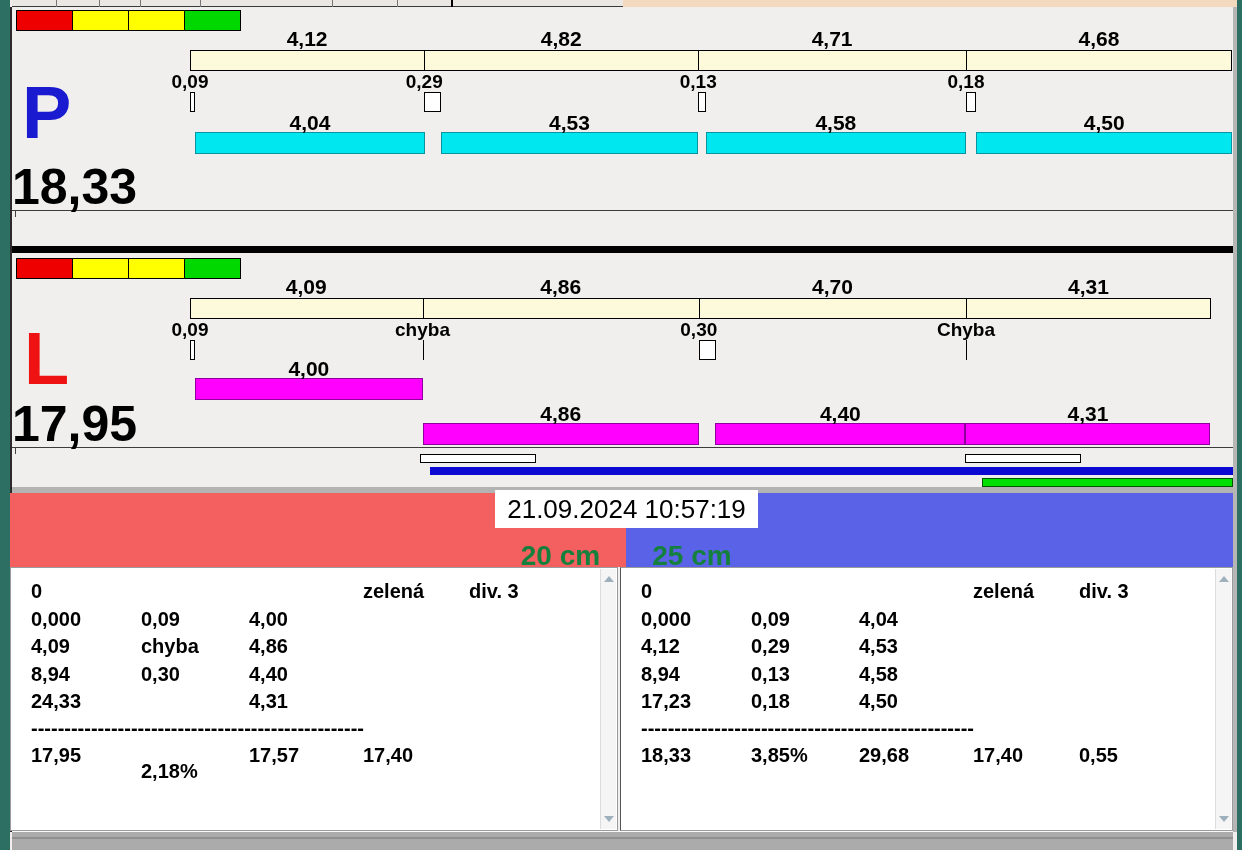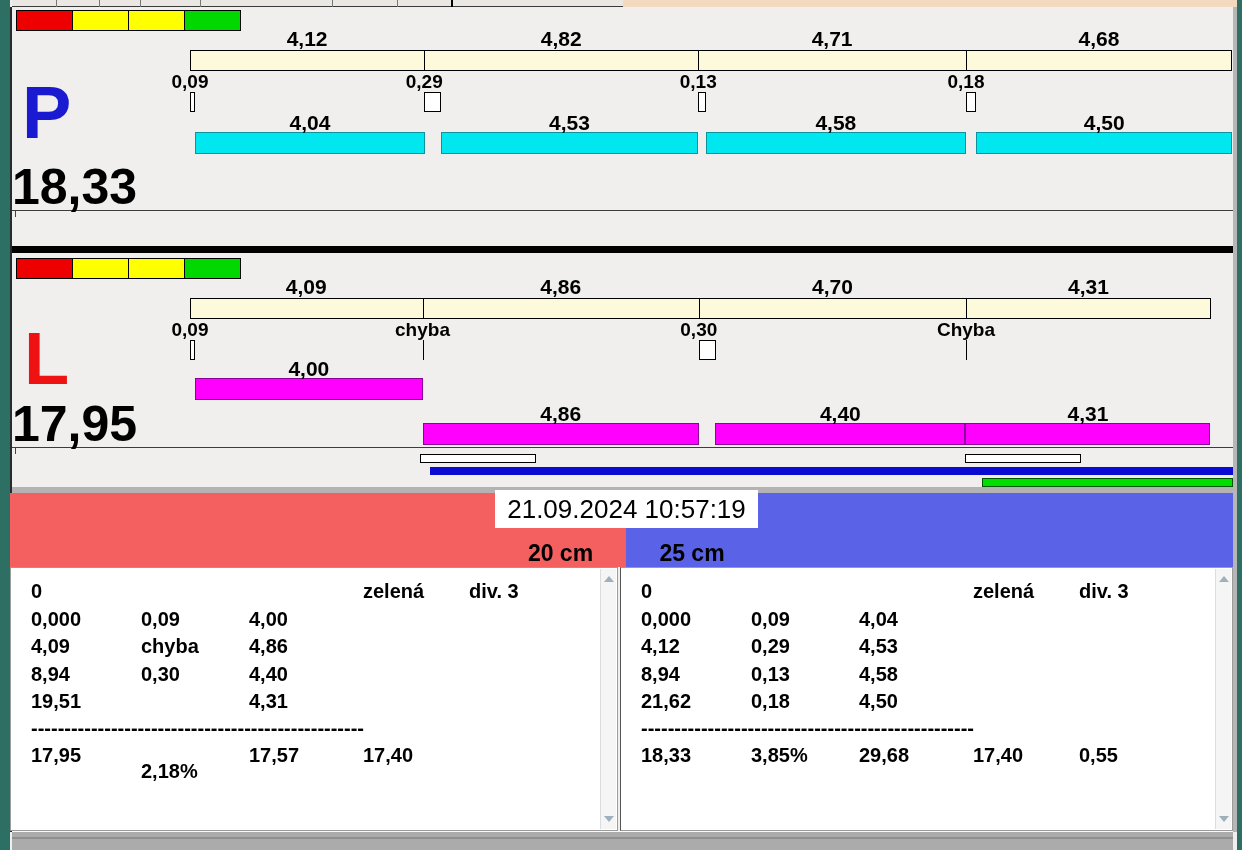--- a/index.html
+++ b/index.html
@@ -13,21 +13,21 @@
   .frame{background:#2d6f63;}
   .hline{position:absolute;height:1px;background:#3c3c3c;}
   .panel{position:absolute;background:#ffffff;border:1px solid #9b9b9b;box-sizing:border-box;}
   .sbar{position:absolute;top:1px;right:1px;width:15px;bottom:1px;background:#f5f5f5;border-left:1px solid #dcdcdc;}
   .arr-up{position:absolute;left:3px;top:7px;width:0;height:0;
           border-left:5px solid transparent;border-right:5px solid transparent;border-bottom:6px solid #9fb0bd;}
   .arr-dn{position:absolute;left:3px;bottom:7px;width:0;height:0;
           border-left:5px solid transparent;border-right:5px solid transparent;border-top:6px solid #9fb0bd;}
   .hdr-title{position:absolute;font-weight:bold;font-size:25px;text-align:center;color:#000;}
   .hdr-dogs{position:absolute;font-weight:bold;font-size:18px;text-align:center;color:#fff;}
-  .hdr-height{position:absolute;font-weight:bold;font-size:23px;text-align:center;color:#000000;}
+  .hdr-height{position:absolute;font-weight:bold;font-size:28px;text-align:center;color:#15803d;}
   .clock{position:absolute;background:#fff;font-size:26px;font-weight:normal;
          text-align:center;color:#000;}
   .tick{position:absolute;width:1px;background:#777;top:0;height:7px;}
 </style>
 </head>
 <body>
 
 <div class="screen" id="screen">
 
   <div class="abs" style="left:12px;top:0;width:611px;height:7px;background:#ebe8e3;border-bottom:1px solid #3a3a3a;">
@@ -74,21 +74,21 @@
       <div class="cell" style="left: 458px; top: 12px;">div. 3</div>
       <div class="cell" style="left: 20px; top: 39.5px;">0,000</div>
       <div class="cell" style="left: 130px; top: 39.5px;">0,09</div>
       <div class="cell" style="left: 238px; top: 39.5px;">4,00</div>
       <div class="cell" style="left: 20px; top: 67px;">4,09</div>
       <div class="cell" style="left: 130px; top: 67px;">chyba</div>
       <div class="cell" style="left: 238px; top: 67px;">4,86</div>
       <div class="cell" style="left: 20px; top: 94.5px;">8,94</div>
       <div class="cell" style="left: 130px; top: 94.5px;">0,30</div>
       <div class="cell" style="left: 238px; top: 94.5px;">4,40</div>
-      <div class="cell" style="left: 20px; top: 122px;">19,51</div>
+      <div class="cell" style="left: 20px; top: 122px;">24,33</div>
       <div class="cell" style="left: 238px; top: 122px;">4,31</div>
       <div class="cell" style="left: 20px; top: 149px; width: 370px; overflow: hidden; white-space: nowrap;">--------------------------------------------------</div>
       <div class="cell" style="left: 20px; top: 176px;">17,95</div>
       <div class="cell" style="left: 130px; top: 192px;">2,18%</div>
       <div class="cell" style="left: 238px; top: 176px;">17,57</div>
       <div class="cell" style="left: 352px; top: 176px;">17,40</div>
     </div>
   <div class="panel" id="panel1" style="left:620px;top:567px;width:613px;height:264px;border-left:1px solid #555;">
     <div class="sbar">
       <div class="arr-up"></div>
@@ -99,21 +99,21 @@
       <div class="cell" style="left: 458px; top: 12px;">div. 3</div>
       <div class="cell" style="left: 20px; top: 39.5px;">0,000</div>
       <div class="cell" style="left: 130px; top: 39.5px;">0,09</div>
       <div class="cell" style="left: 238px; top: 39.5px;">4,04</div>
       <div class="cell" style="left: 20px; top: 67px;">4,12</div>
       <div class="cell" style="left: 130px; top: 67px;">0,29</div>
       <div class="cell" style="left: 238px; top: 67px;">4,53</div>
       <div class="cell" style="left: 20px; top: 94.5px;">8,94</div>
       <div class="cell" style="left: 130px; top: 94.5px;">0,13</div>
       <div class="cell" style="left: 238px; top: 94.5px;">4,58</div>
-      <div class="cell" style="left: 20px; top: 122px;">21,62</div>
+      <div class="cell" style="left: 20px; top: 122px;">17,23</div>
       <div class="cell" style="left: 130px; top: 122px;">0,18</div>
       <div class="cell" style="left: 238px; top: 122px;">4,50</div>
       <div class="cell" style="left: 20px; top: 149px; width: 370px; overflow: hidden; white-space: nowrap;">--------------------------------------------------</div>
       <div class="cell" style="left: 20px; top: 176px;">18,33</div>
       <div class="cell" style="left: 130px; top: 176px;">3,85%</div>
       <div class="cell" style="left: 238px; top: 176px;">29,68</div>
       <div class="cell" style="left: 352px; top: 176px;">17,40</div>
       <div class="cell" style="left: 458px; top: 176px;">0,55</div>
     </div>
 

